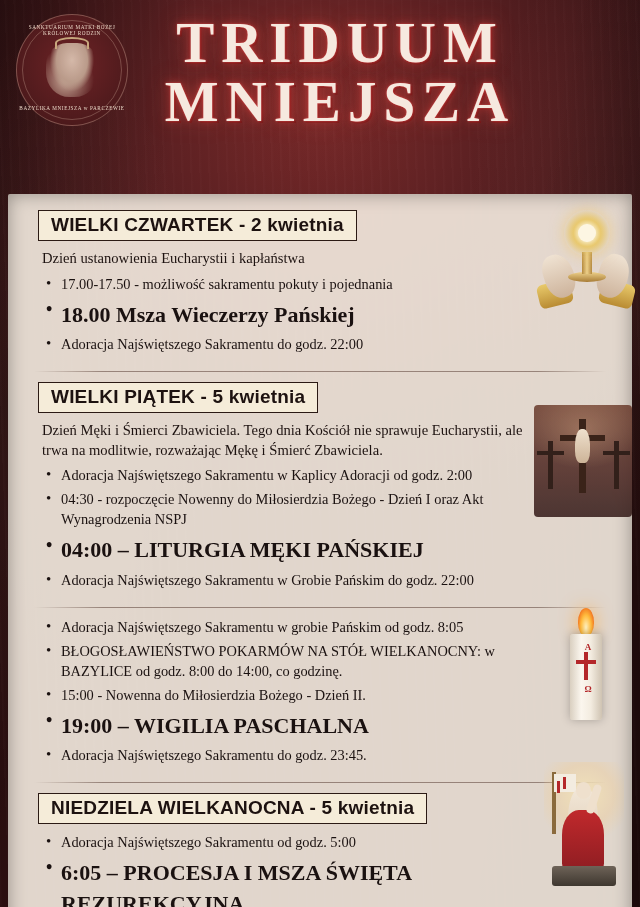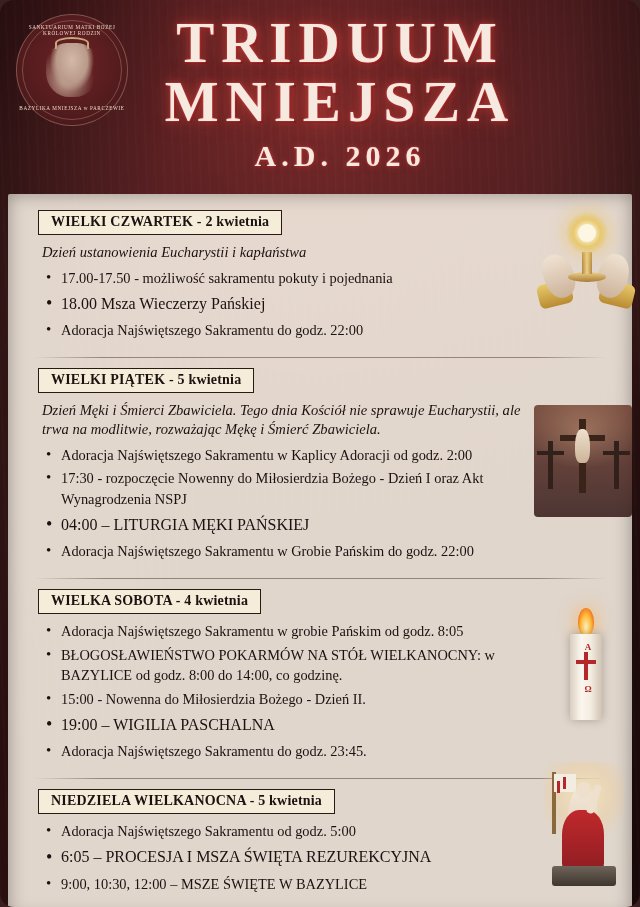--- a/index.html
+++ b/index.html
@@ -14,21 +14,20 @@
   }
 
   .poster {
     position: relative;
     width: 640px;
     height: 907px;
     background:
       radial-gradient(ellipse 70% 45% at 50% 12%, #7a2a2a 0%, #5c2022 38%, #3d1618 75%, #2e1011 100%),
       linear-gradient(180deg, #6d2626 0%, #4a1b1d 40%, #35151a 100%);
     overflow: hidden;
-    border-radius: 14px;
   }
 
   
   .poster::before {
     content: "";
     position: absolute;
     inset: 0;
     background:
       radial-gradient(ellipse 35% 60% at 8% 45%, rgba(255,170,150,0.07), transparent 70%),
       radial-gradient(ellipse 30% 50% at 93% 30%, rgba(255,160,140,0.06), transparent 70%),
@@ -147,28 +146,27 @@
 
   .day-block { position: relative; padding-bottom: 6px; }
 
   .day-head {
     display: inline-block;
     background: #f5ecd9;
     border: 1px solid #2b1a14;
     padding: 3px 12px 4px 12px;
     margin: 2px 0 6px 14px;
     font-weight: 700;
-    font-size: 14px;
+    font-size: 19px;
     color: #1d1210;
     letter-spacing: 0.2px;
-    font-family: Liberation Serif, serif;
+    font-family: Liberation Sans, sans-serif;
   }
 
   .day-sub {
-    font-style: italic;
     font-size: 14.6px;
     color: #1d1210;
     margin: 2px 0 4px 18px;
     line-height: 1.32;
     max-width: 500px;
   }
 
   ul.items { list-style: none; margin: 0 0 0 22px; }
 
   ul.items li {
@@ -180,22 +178,22 @@
     max-width: 512px;
   }
   ul.items li::before {
     content: "•";
     position: absolute;
     left: 0; top: 0.5px;
     font-size: 15px;
     color: #1a1110;
   }
   ul.items li.big {
-    font-size: 16px;
-    font-weight: 400;
+    font-size: 22px;
+    font-weight: 700;
     padding-top: 3px;
     padding-bottom: 3px;
   }
   ul.items li.big::before { font-size: 18px; top: 1.5px; }
 
   .divider {
     height: 1px;
     background: linear-gradient(90deg, rgba(60,30,20,0) 0%, rgba(60,30,20,0.45) 12%, rgba(60,30,20,0.45) 88%, rgba(60,30,20,0) 100%);
     margin: 9px 10px 8px 10px;
   }
@@ -396,39 +394,38 @@
       <div class="logo-ring"></div>
       <div class="logo-text-top">SANKTUARIUM MATKI BOŻEJ KRÓLOWEJ RODZIN</div>
       <div class="logo-fig"></div>
       <div class="logo-text-bottom">BAZYLIKA MNIEJSZA
 w PARCZEWIE</div>
     </div>
 
     <div class="title-block">
       <div class="title-main">TRIDUUM</div>
       <div class="title-main">MNIEJSZA</div>
-      <div class="title-year">A.D. 2026</div>
     </div>
   </div>
 
   <div class="panel" id="panel">
       <div class="day-block"><div class="day-head">WIELKI CZWARTEK -  2 kwietnia</div><div class="day-sub">Dzień ustanowienia Eucharystii i kapłaństwa</div><ul class="items">
           <li class="items-li ">17.00-17.50  -  możliwość sakramentu pokuty i pojednania</li>
           <li class="items-li big">18.00 Msza Wieczerzy Pańskiej</li>
           <li class="items-li ">Adoracja Najświętszego Sakramentu do godz. 22:00</li>
         </ul></div>
       <div class="divider"></div>
       <div class="day-block"><div class="day-head">WIELKI PIĄTEK - 5 kwietnia</div><div class="day-sub">Dzień Męki i Śmierci Zbawiciela. Tego dnia Kościół nie sprawuje Eucharystii, ale trwa na modlitwie, rozważając Mękę i Śmierć Zbawiciela.</div><ul class="items">
           <li class="items-li ">Adoracja Najświętszego Sakramentu w Kaplicy Adoracji od godz. 2:00</li>
-          <li class="items-li ">17:30  -  rozpoczęcie Nowenny do Miłosierdzia Bożego - Dzień I oraz Akt Wynagrodzenia NSPJ</li>
+          <li class="items-li ">04:30  -  rozpoczęcie Nowenny do Miłosierdzia Bożego - Dzień I oraz Akt Wynagrodzenia NSPJ</li>
           <li class="items-li big">04:00 – LITURGIA MĘKI PAŃSKIEJ</li>
           <li class="items-li ">Adoracja Najświętszego Sakramentu w Grobie Pańskim do godz. 22:00</li>
         </ul></div>
       <div class="divider"></div>
-      <div class="day-block"><div class="day-head">WIELKA SOBOTA - 4 kwietnia</div><ul class="items">
+      <div class="day-block"><ul class="items">
           <li class="items-li ">Adoracja Najświętszego Sakramentu w grobie Pańskim od godz. 8:05</li>
           <li class="items-li ">BŁOGOSŁAWIEŃSTWO POKARMÓW NA STÓŁ WIELKANOCNY: w BAZYLICE    od godz. 8:00 do 14:00, co godzinę.</li>
           <li class="items-li ">15:00  -  Nowenna do Miłosierdzia Bożego - Dzień II.</li>
           <li class="items-li big">19:00 – WIGILIA PASCHALNA</li>
           <li class="items-li ">Adoracja Najświętszego Sakramentu do godz. 23:45.</li>
         </ul></div>
       <div class="divider"></div>
       <div class="day-block"><div class="day-head">NIEDZIELA WIELKANOCNA - 5 kwietnia</div><ul class="items">
           <li class="items-li ">Adoracja Najświętszego Sakramentu od godz. 5:00</li>
           <li class="items-li big">6:05 – PROCESJA I MSZA ŚWIĘTA REZUREKCYJNA</li>

